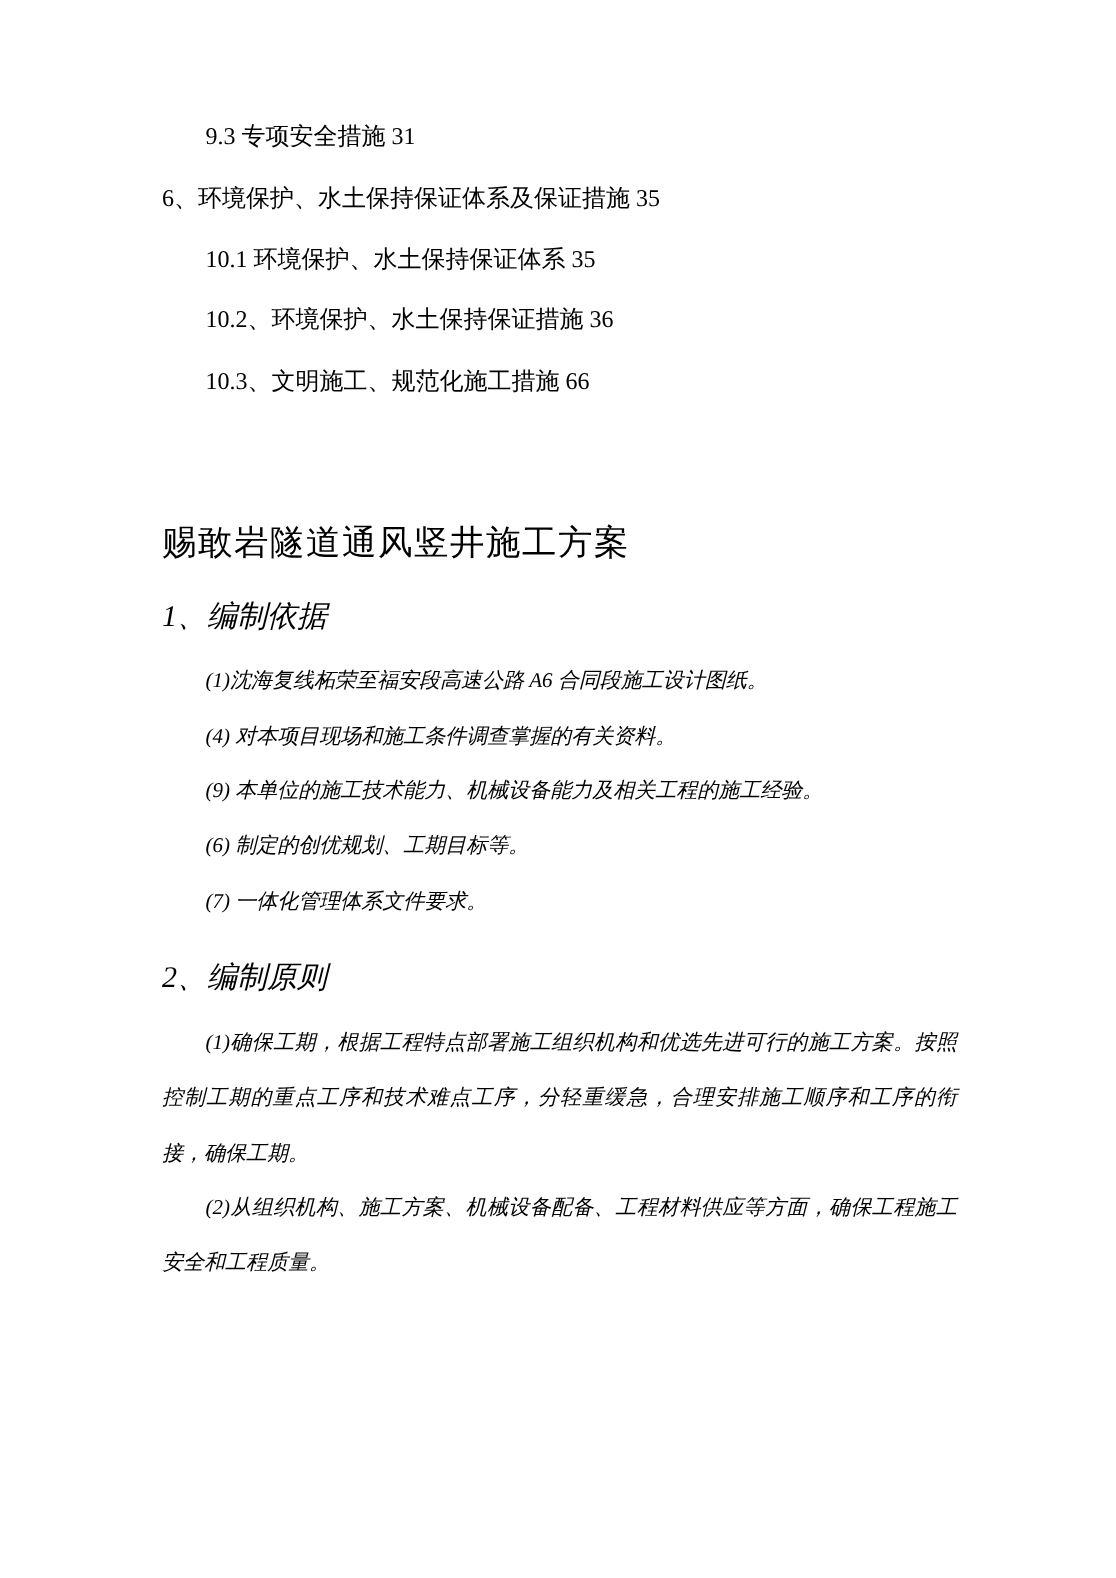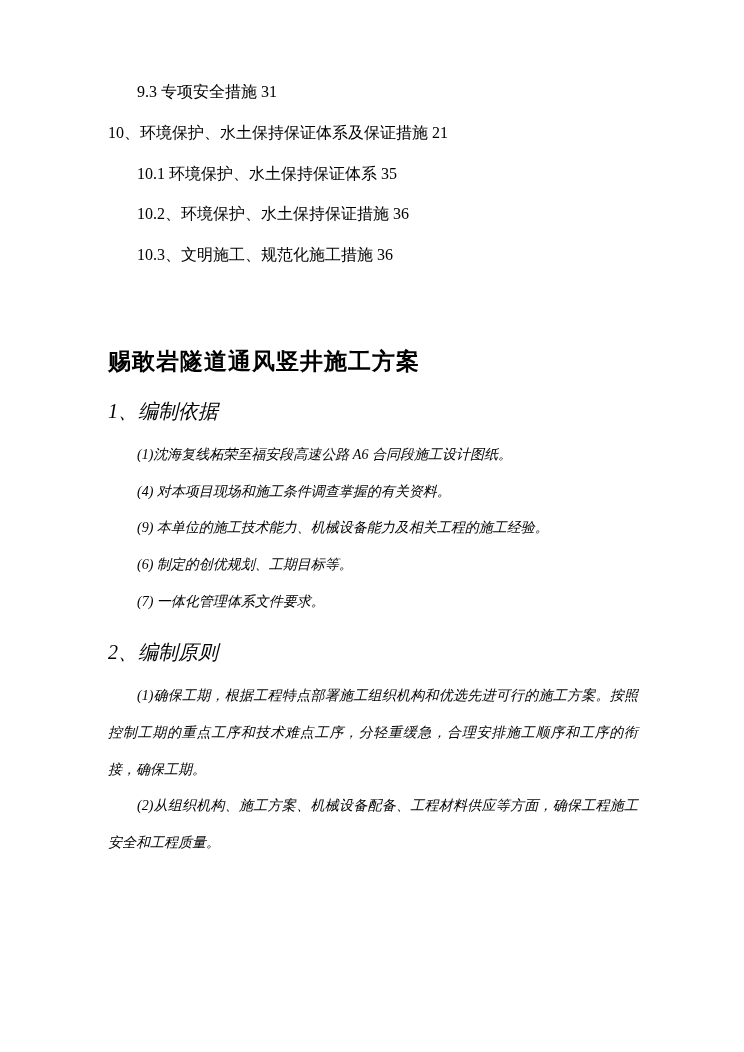--- a/index.html
+++ b/index.html
@@ -25,21 +25,21 @@
     font-size: 16px;
     line-height: 2.55;
     margin: 0;
     white-space: nowrap;
   }
   .toc-item.indent {
     padding-left: 29px;
   }
   .doc-title {
     font-size: 23px;
-    font-weight: bold;
+    font-weight: normal;
     margin: 70px 0 8px 0;
     letter-spacing: 1px;
     font-family: "Liberation Serif", "DejaVu Serif", serif;
   }
   .section-heading {
     font-size: 20px;
     font-weight: normal;
     font-style: italic;
     line-height: 2.6;
     margin: 6px 0 0 0;
@@ -53,24 +53,24 @@
     text-align: justify;
   }
 </style>
 </head>
 <body>
 
 <div class="page">
 
   <div class="toc">
     <p class="toc-item indent">9.3 专项安全措施 31</p>
-    <p class="toc-item">10、环境保护、水土保持保证体系及保证措施 21</p>
+    <p class="toc-item">6、环境保护、水土保持保证体系及保证措施 35</p>
     <p class="toc-item indent">10.1 环境保护、水土保持保证体系 35</p>
     <p class="toc-item indent">10.2、环境保护、水土保持保证措施 36</p>
-    <p class="toc-item indent">10.3、文明施工、规范化施工措施 36</p>
+    <p class="toc-item indent">10.3、文明施工、规范化施工措施 66</p>
   </div>
 
   <h1 class="doc-title">赐敢岩隧道通风竖井施工方案</h1>
 
   <div>
     <h2 class="section-heading">1、编制依据</h2>
     <p class="body-para">(1)沈海复线柘荣至福安段高速公路 A6 合同段施工设计图纸。</p>
     <p class="body-para">(4) 对本项目现场和施工条件调查掌握的有关资料。</p>
     <p class="body-para">(9) 本单位的施工技术能力、机械设备能力及相关工程的施工经验。</p>
     <p class="body-para">(6) 制定的创优规划、工期目标等。</p>

